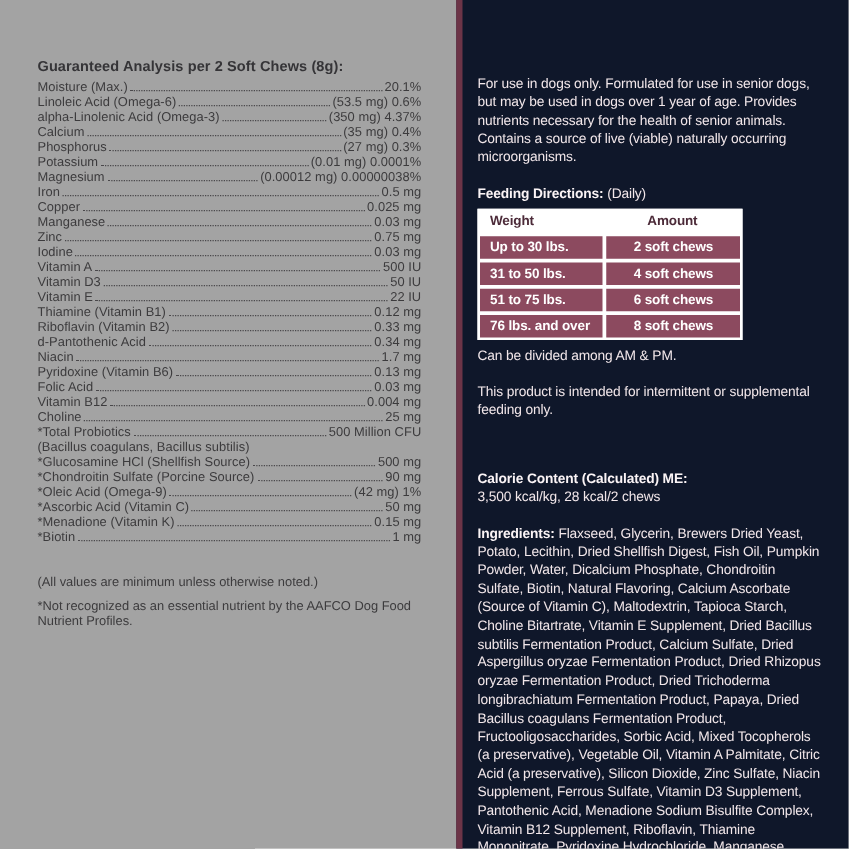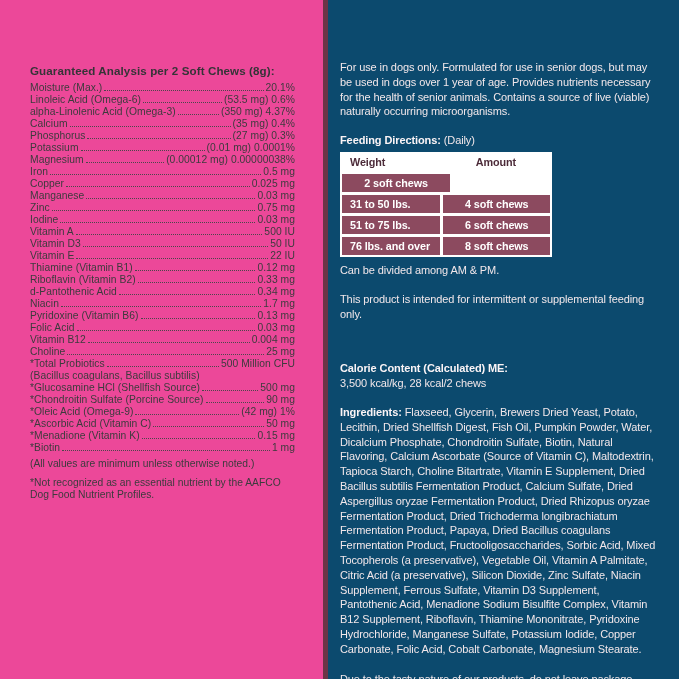--- a/index.html
+++ b/index.html
@@ -3,47 +3,47 @@
 <meta charset="utf-8">
 <style>
   html,body{margin:0;padding:0;}
   body{
     width:679px;height:679px;overflow:hidden;
     font-family:"Liberation Sans", sans-serif;
     display:flex;
   }
   
   .panel-left{
-    width:323px;box-sizing:border-box;
-    background:#ec4899;
-    padding:64px 28px 0 30px;
+    width:365px;box-sizing:border-box;
+    background:#a3a3a3;
+    padding:47px 28px 0 30px;
     color:#3c3b3d;
   }
   .ga-heading{
     font-weight:bold;font-size:11.6px;letter-spacing:.1px;
     margin:0 0 5px 0;color:#353437;
   }
   .ga-list{margin:0;}
   .ga-row{
     display:flex;align-items:baseline;
     font-size:10.3px;line-height:12px;white-space:nowrap;
     letter-spacing:.05px;
   }
   .ga-row .dots{
     flex:1 1 auto;min-width:6px;
     border-bottom:1.6px dotted #4a484b;
     margin:0 2px 2.5px 2px;
   }
   .ga-row.no-value .dots{border-bottom:none;}
-  .ga-notes{margin-top:4px;font-size:10.3px;line-height:12.6px;}
+  .ga-notes{margin-top:24px;font-size:10.3px;line-height:12.6px;}
   .ga-note{margin:0 0 6px 0;}
   
   .panel-right{
     flex:1;box-sizing:border-box;
-    background:#0c4a6e;
+    background:#0f172a;
     border-left:5px solid #6c3447;
     padding:60px 20px 0 12px;
     color:#f2e7ea;
     font-size:11px;line-height:14.8px;letter-spacing:-.1px;
   }
   .rp-para{margin:0 0 14px 0;}
   .bold{font-weight:bold;color:#fbf4f6;margin-top:40px;}
   .feed-label{margin:0 0 4px 0;}
   
   .feed-table{
@@ -279,20 +279,21 @@
   <p class="rp-para feed-label"><span class="bold">Feeding Directions:</span><span> (Daily)</span></p>
 
   <div class="feed-table">
     <div class="feed-header">
       <span class="feed-col1">Weight</span>
       <span class="feed-col2">Amount</span>
     </div>
     <div>
 
         <div class="feed-row">
+          <span class="feed-col1">Up to 30 lbs.</span>
           <span class="feed-col2">2 soft chews</span>
         </div>
 
         <div class="feed-row">
           <span class="feed-col1">31 to 50 lbs.</span>
           <span class="feed-col2">4 soft chews</span>
         </div>
 
         <div class="feed-row">
           <span class="feed-col1">51 to 75 lbs.</span>

